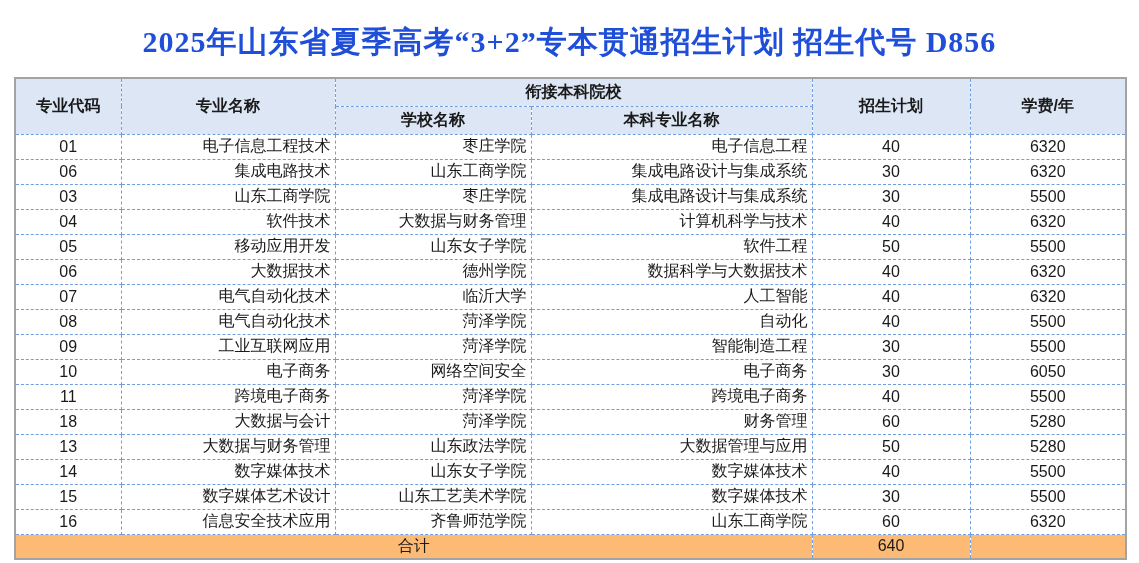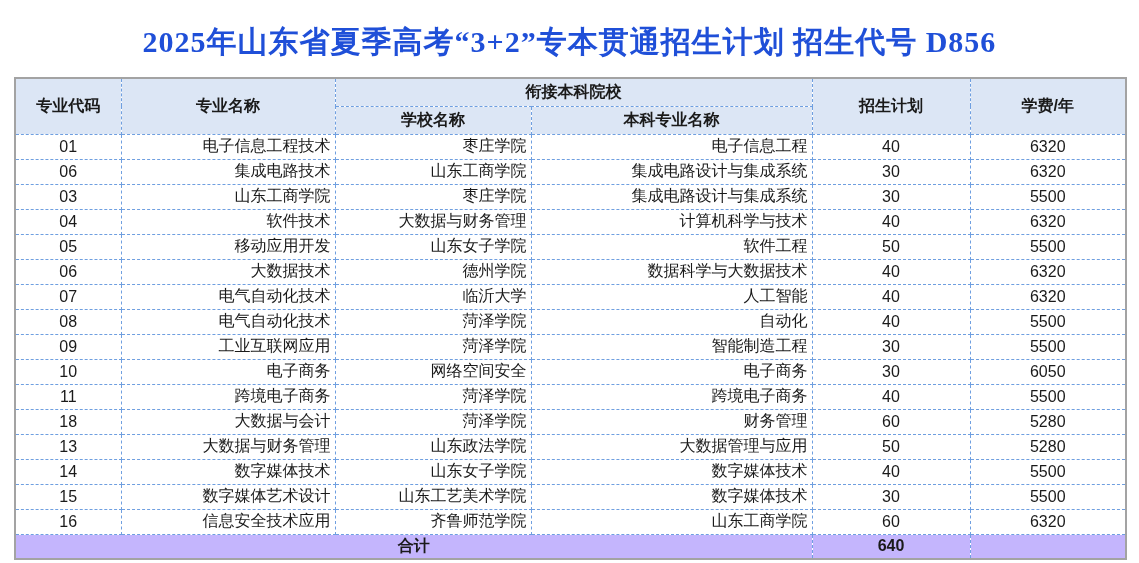--- a/index.html
+++ b/index.html
@@ -64,22 +64,22 @@
   }
   thead th.tall {
     height: 56px;
   }
   tbody td {
     background: #ffffff;
   }
   td.center { text-align: center; margin-left: 22px; }
   td.left { text-align: right; padding-left: 10px; }
   tr.total td {
-    background: #c4b5fd;
-    font-weight: bold;
+    background: #fdba74;
+    font-weight: normal;
     text-align: center;
   }
   
   col.c-code  { width: 106px; }
   col.c-major { width: 214px; }
   col.c-school{ width: 196px; }
   col.c-bmajor{ width: 281px; }
   col.c-plan  { width: 158px; }
   col.c-fee   { width: 156px; }
 </style>

